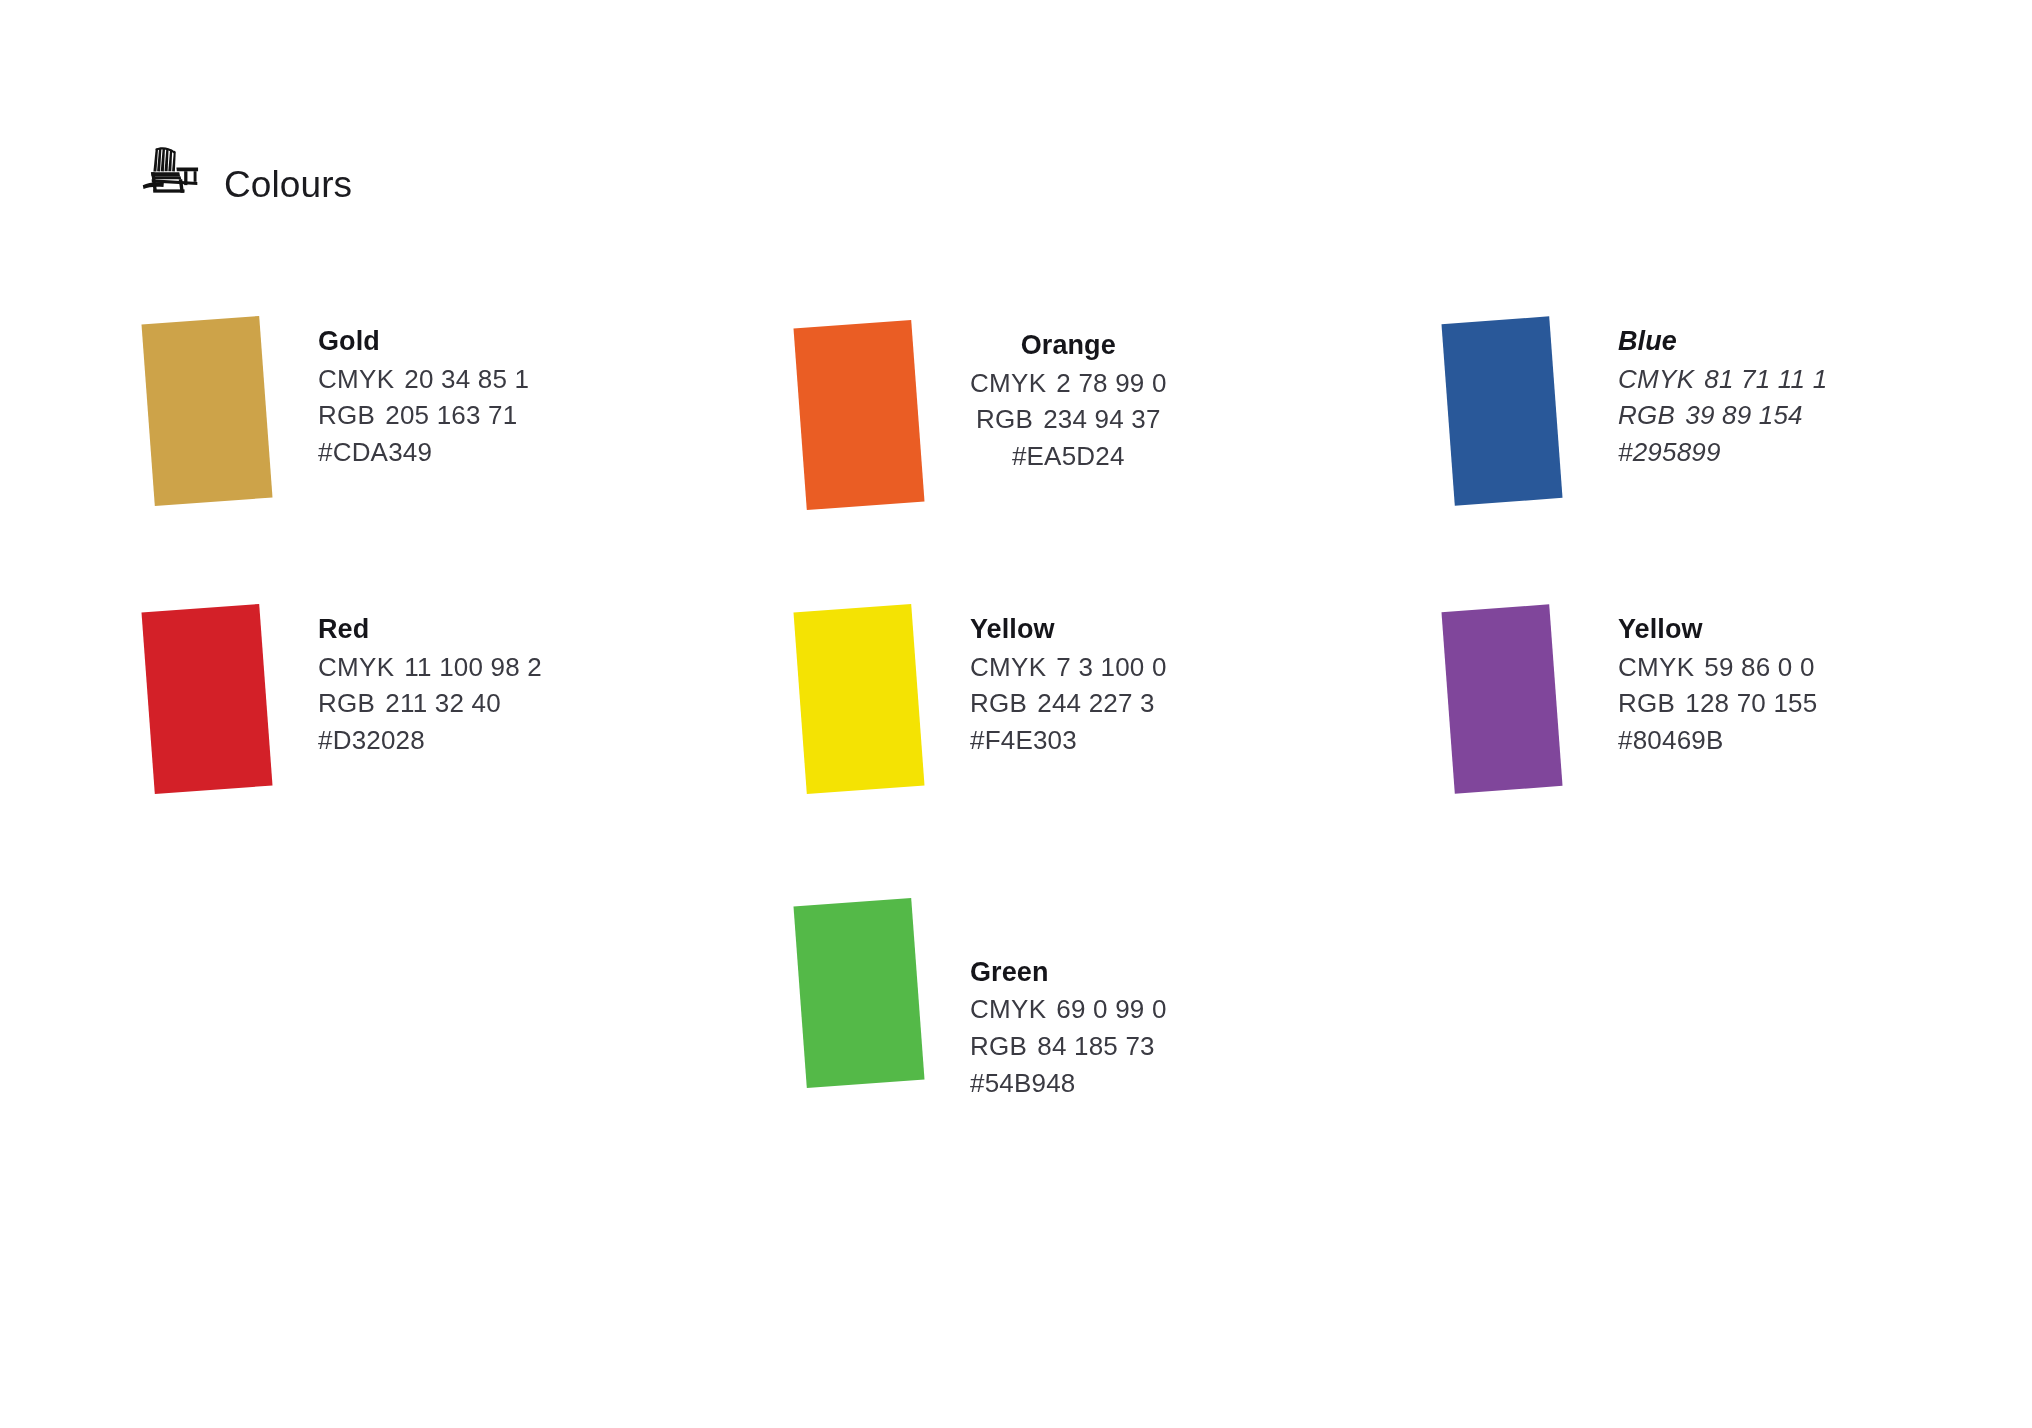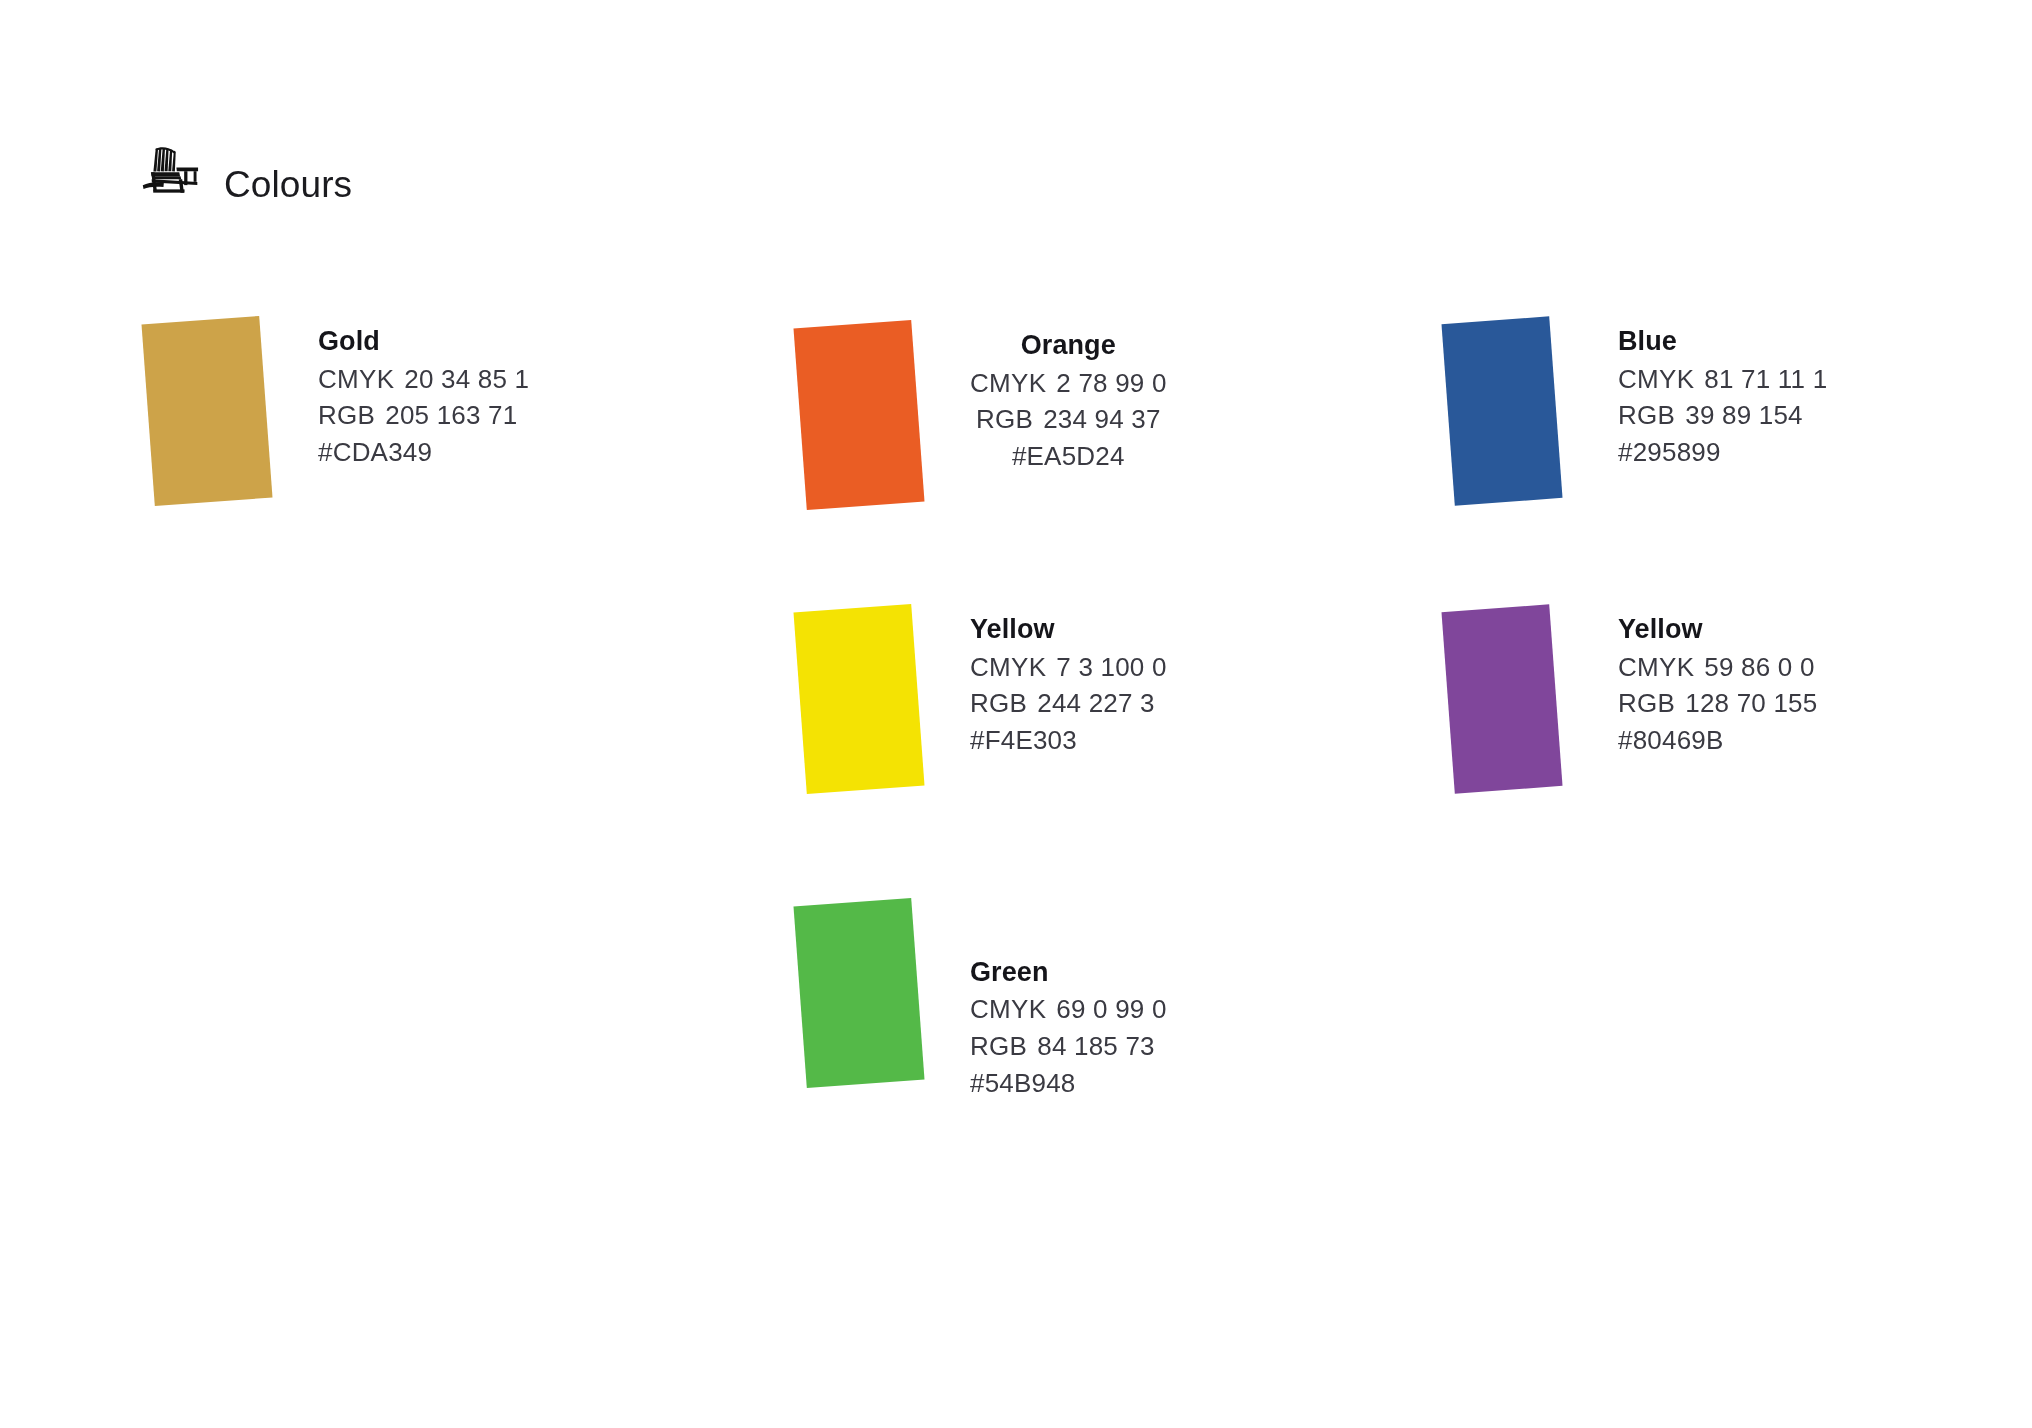--- a/index.html
+++ b/index.html
@@ -174,36 +174,51 @@
         <div class="swatch-line">
           <span class="lbl">CMYK</span><span class="vals">2  78  99  0</span>
         </div>
         <div class="swatch-line">
           <span class="lbl">RGB</span><span class="vals">234  94  37</span>
         </div>
         <div class="swatch-line">#EA5D24</div>
       </div>
     </div>
 
-    <div class="swatch-cell" style="left:1448px; top:320px;">
+    <div class="swatch-cell" style="left:1448px; top:320px;font-style:italic;">
       <div class="swatch-chip-wrap">
         <div class="swatch-chip" style="background:#295899; width:108px;"></div>
       </div>
       <div class="swatch-info">
         <div class="swatch-name">Blue</div>
         <div class="swatch-line">
           <span class="lbl">CMYK</span><span class="vals">81  71  11  1</span>
         </div>
         <div class="swatch-line">
           <span class="lbl">RGB</span><span class="vals">39  89  154</span>
         </div>
         <div class="swatch-line">#295899</div>
       </div>
     </div>
 
+    <div class="swatch-cell" style="left:148px; top:608px;">
+      <div class="swatch-chip-wrap">
+        <div class="swatch-chip" style="background:#D32028;"></div>
+      </div>
+      <div class="swatch-info">
+        <div class="swatch-name">Red</div>
+        <div class="swatch-line">
+          <span class="lbl">CMYK</span><span class="vals">11  100  98  2</span>
+        </div>
+        <div class="swatch-line">
+          <span class="lbl">RGB</span><span class="vals">211 32 40</span>
+        </div>
+        <div class="swatch-line">#D32028</div>
+      </div>
+    </div>
 
     <div class="swatch-cell" style="left:800px; top:608px;">
       <div class="swatch-chip-wrap">
         <div class="swatch-chip" style="background:#F4E303;"></div>
       </div>
       <div class="swatch-info">
         <div class="swatch-name">Yellow</div>
         <div class="swatch-line">
           <span class="lbl">CMYK</span><span class="vals">7  3 100  0</span>
         </div>

